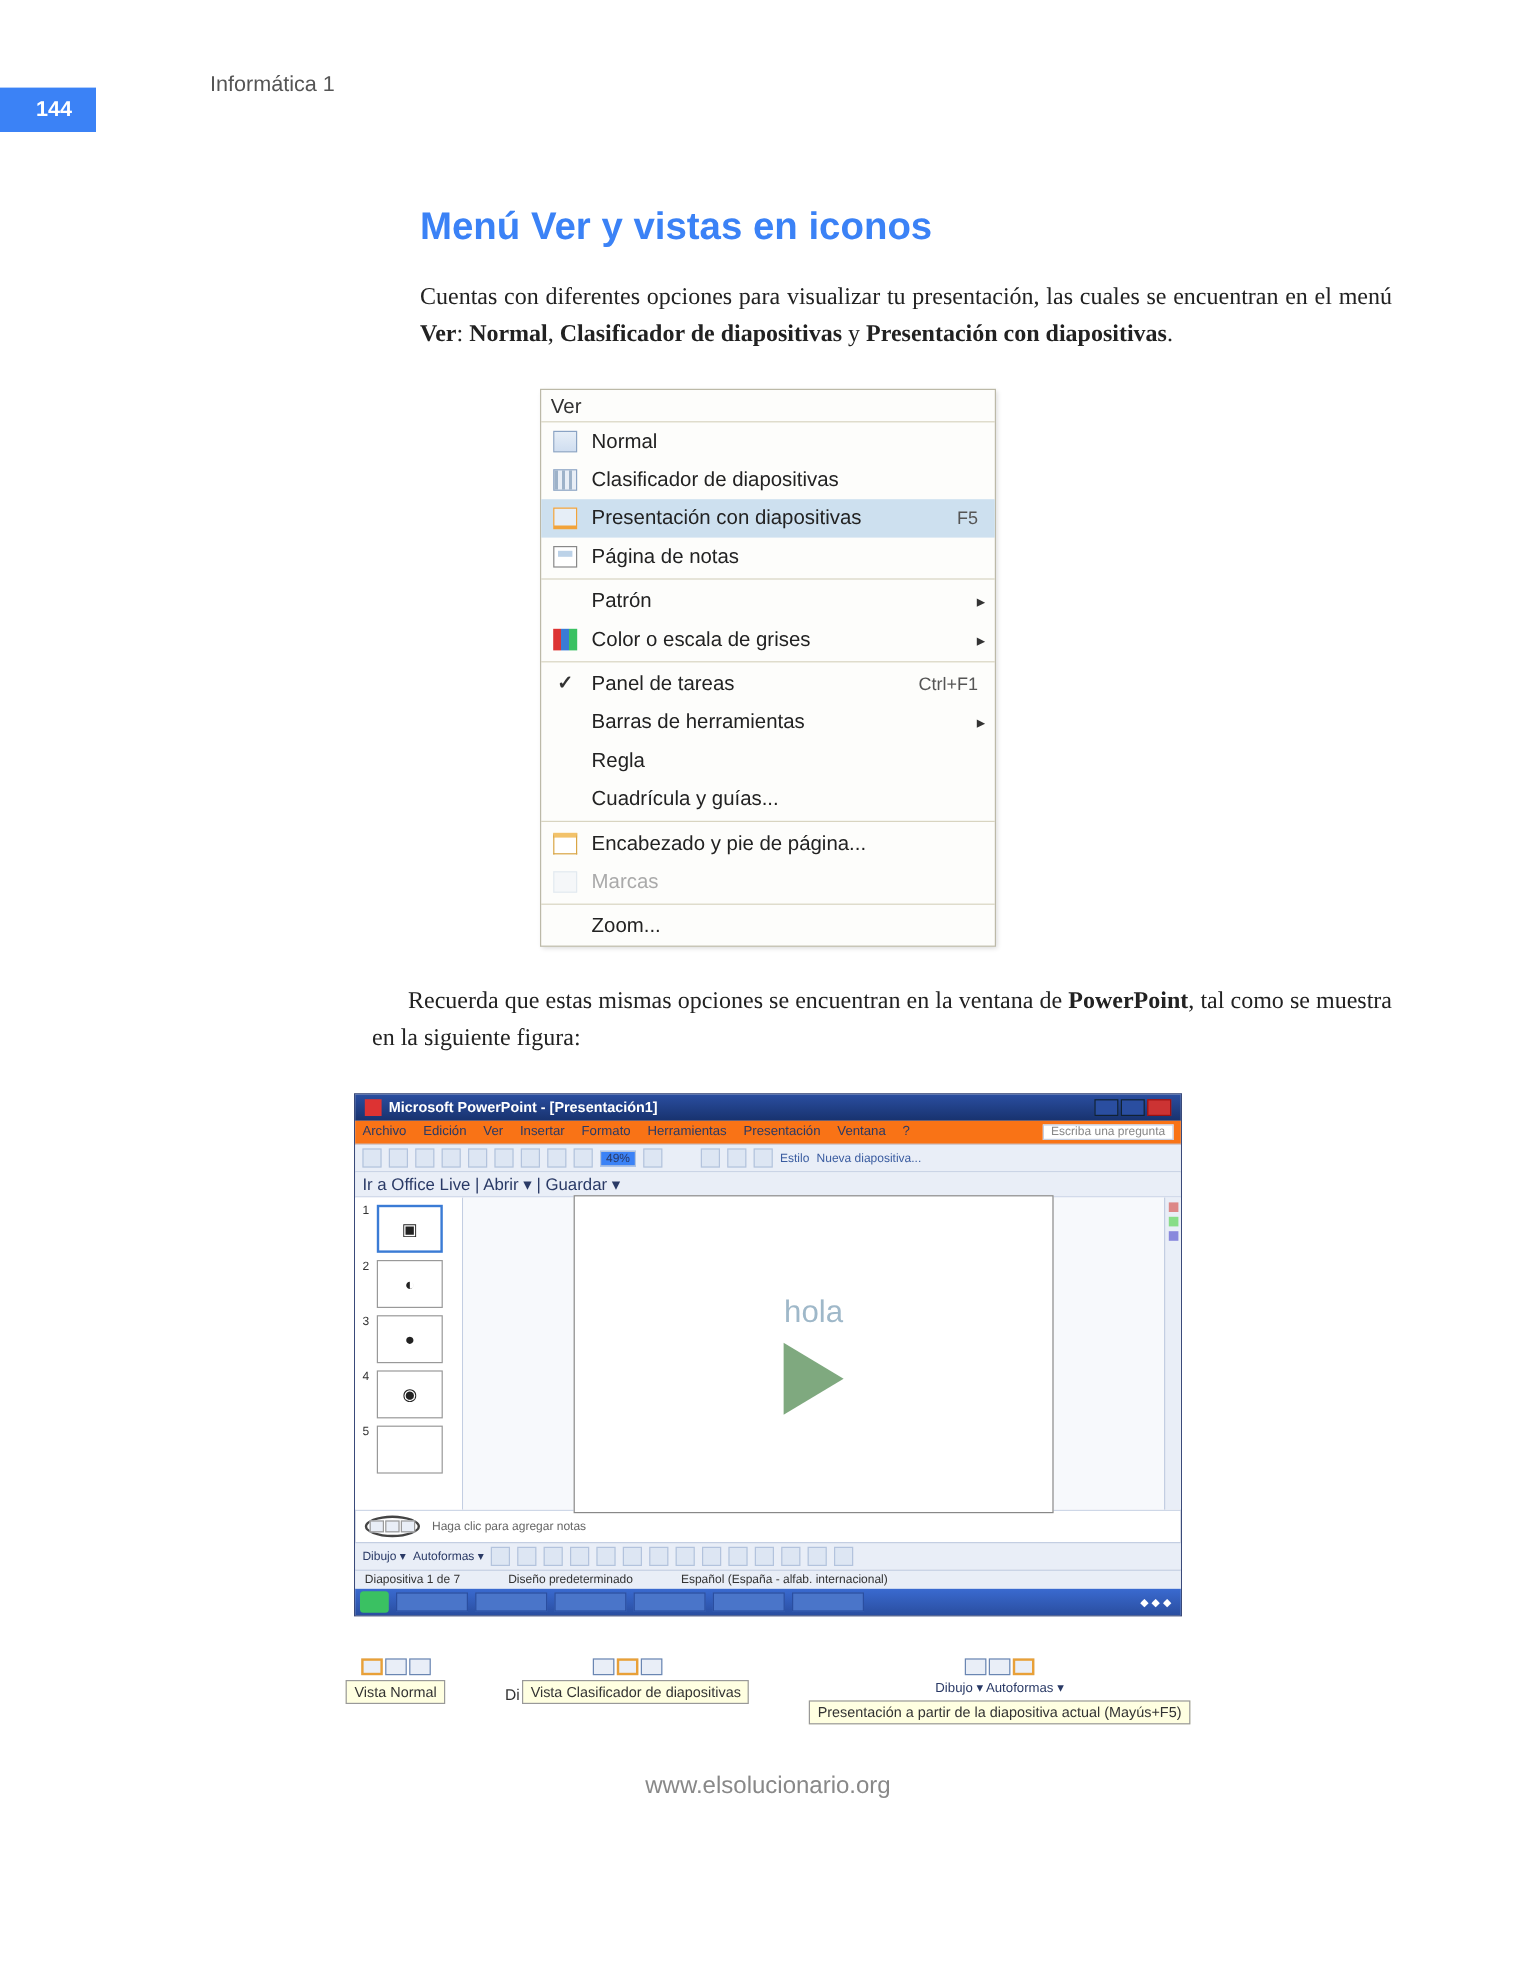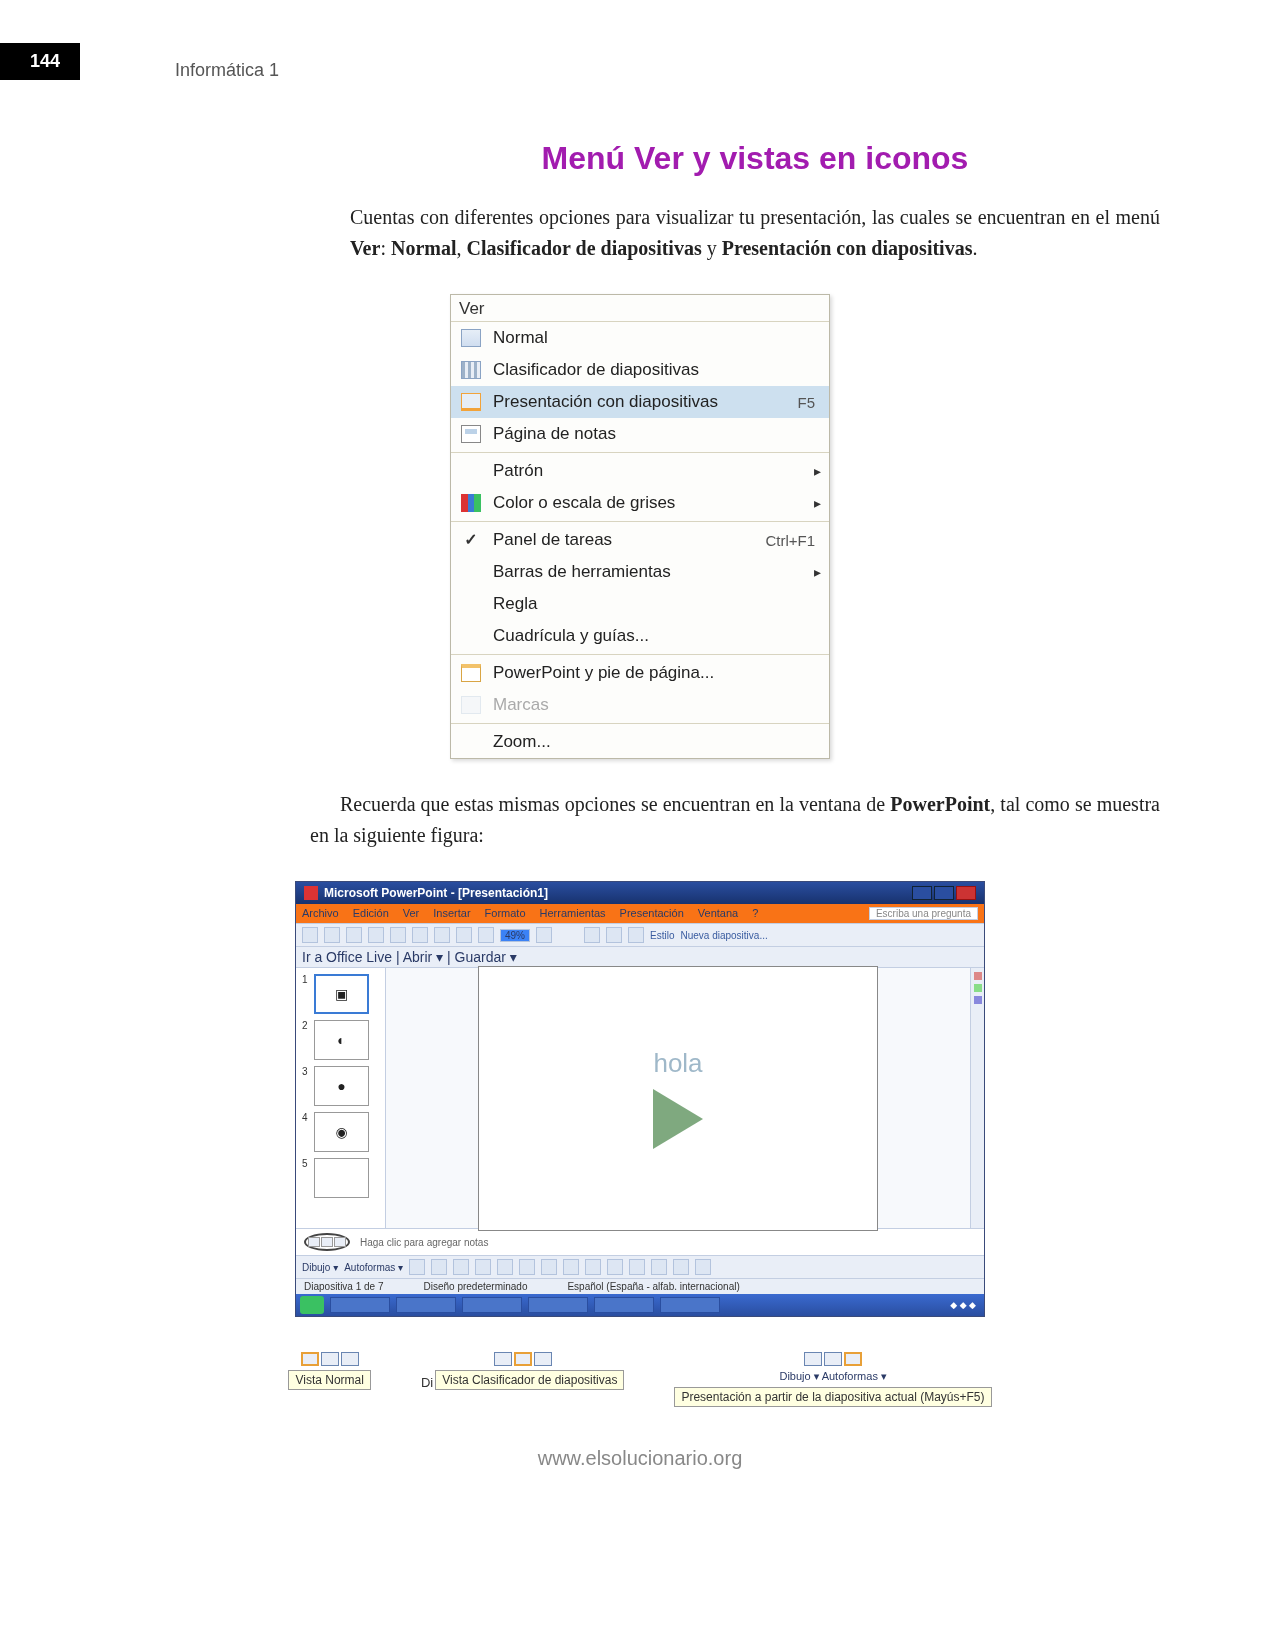--- a/index.html
+++ b/index.html
@@ -4,47 +4,46 @@
 <style>
   * { box-sizing: border-box; margin: 0; padding: 0; }
   body {
     font-family: Georgia, 'Times New Roman', serif;
     background: #fff;
     color: #222;
     width: 1280px;
     margin: 0 auto;
   }
   .page-tab {
-    background: #000000;
+    background: #3b82f6;
     color: #fff;
     padding: 8px 20px 8px 30px;
     display: inline-block;
     font-family: Arial, sans-serif;
     font-size: 18px;
     font-weight: bold;
-    margin-top: 43px;
+    margin-top: 73px;
   }
   .book-title {
     position: absolute;
     top: 60px;
     left: 175px;
     font-family: Arial, sans-serif;
     font-size: 18px;
     color: #555;
   }
   .content {
     margin: 60px 120px 0 350px;
   }
   .heading {
-    color: #a21caf;
+    color: #3b82f6;
     font-family: Arial, sans-serif;
     font-size: 32px;
     font-weight: bold;
     margin-bottom: 25px;
-    text-align: center;
   }
   .para {
     font-size: 20px;
     line-height: 1.55;
     text-align: justify;
     margin-bottom: 15px;
   }
   .para b { font-weight: bold; }
   .para2 {
     font-size: 20px;
@@ -306,21 +305,21 @@
         </div>
         <div class="menu-item">
           <span class="menu-icon-col"></span>
           <span class="menu-label">Cuadrícula y guías...</span>
         </div>
         <div class="menu-sep"></div>
         <div class="menu-item">
           <span class="menu-icon-col">
             <span class="mi-icon ic-header"></span>
           </span>
-          <span class="menu-label">PowerPoint y pie de página...</span>
+          <span class="menu-label">Encabezado y pie de página...</span>
         </div>
         <div class="menu-item disabled">
           <span class="menu-icon-col">
             <span class="mi-icon ic-marcas"></span>
           </span>
           <span class="menu-label">Marcas</span>
         </div>
         <div class="menu-sep"></div>
         <div class="menu-item">
           <span class="menu-icon-col"></span>

